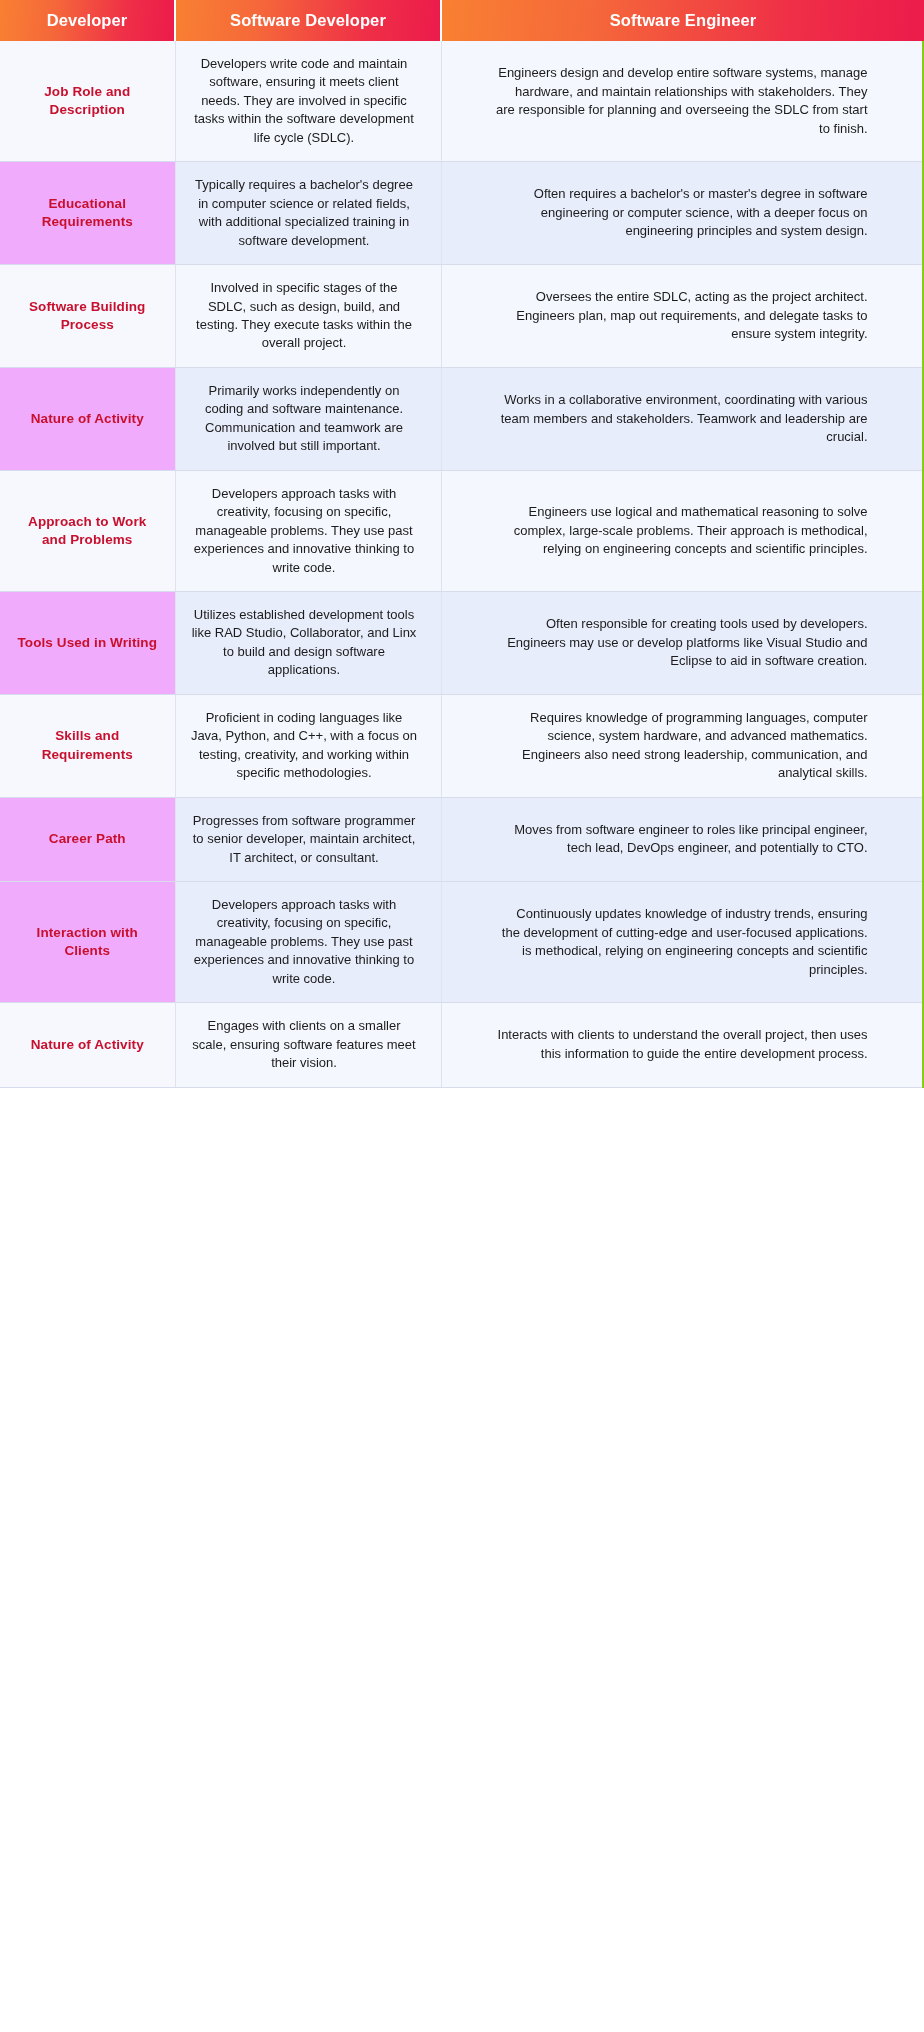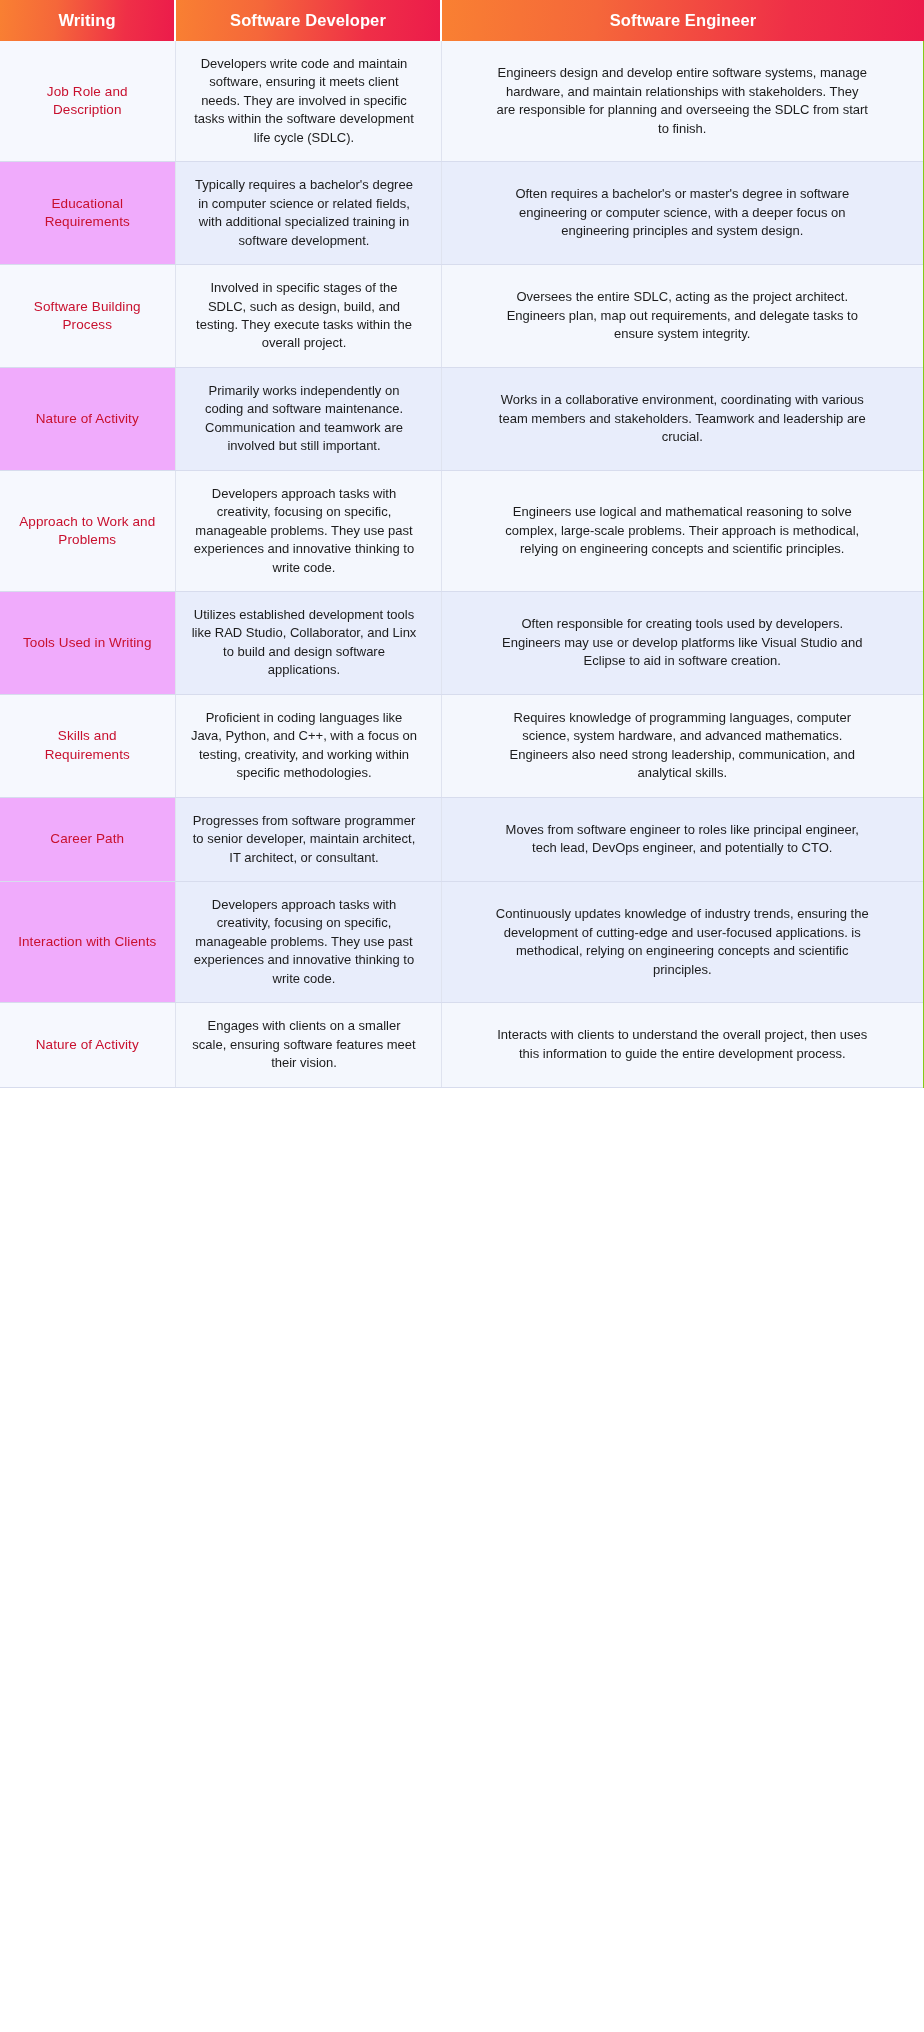--- a/index.html
+++ b/index.html
@@ -42,34 +42,34 @@
 
   
   tbody td {
     padding: 14px 16px;
     vertical-align: middle;
     text-align: center;
     box-sizing: border-box;
     border-right: 1px solid #dfe3ef;
     border-bottom: 1px solid #d7dced;
   }
-  tbody td.cell-engineer { border-right: 2px solid #84cc16; }
+  tbody td.cell-engineer { border-right: 5px solid #84cc16; text-align: right; }
 
   tbody tr.row-light td { background: #f4f7fd; }
   tbody tr.row-dark  td { background: #e8edfb; }
 
   tbody tr.row-light td.cell-category { background: #f6f8fe; }
   tbody tr.row-dark  td.cell-category { background: #f0abfc; }
 
   tbody tr:last-child td { border-bottom: 1px solid #d7dced; }
 
   .cell-category {
     color: #c8102e;
     font-size: 13.5px;
-    font-weight: normal;
+    font-weight: bold;
     line-height: 1.35;
     letter-spacing: 0.1px;
   }
   .cell-developer,
   .cell-engineer {
     color: #1c1c1c;
     font-size: 13px;
     font-weight: normal;
     line-height: 1.42;
   }
@@ -80,21 +80,21 @@
 <body>
 
 <table class="comparison-table">
   <colgroup>
     <col class="col-category">
     <col class="col-developer">
     <col class="col-engineer">
   </colgroup>
   <thead>
     <tr>
-      <th class="th-category">Writing</th>
+      <th class="th-category">Developer</th>
       <th class="th-developer">Software Developer</th>
       <th class="th-engineer">Software Engineer</th>
     </tr>
   </thead>
   <tbody id="table-body">
       <tr class="row-light">
         <td class="cell-category">Job Role and Description</td>
         <td class="cell-developer">Developers write code and maintain software, ensuring it meets client needs. They are involved in specific tasks within the software development life cycle (SDLC).</td>
         <td class="cell-engineer">Engineers design and develop entire software systems, manage hardware, and maintain relationships with stakeholders. They are responsible for planning and overseeing the SDLC from start to finish.</td>
       </tr>

